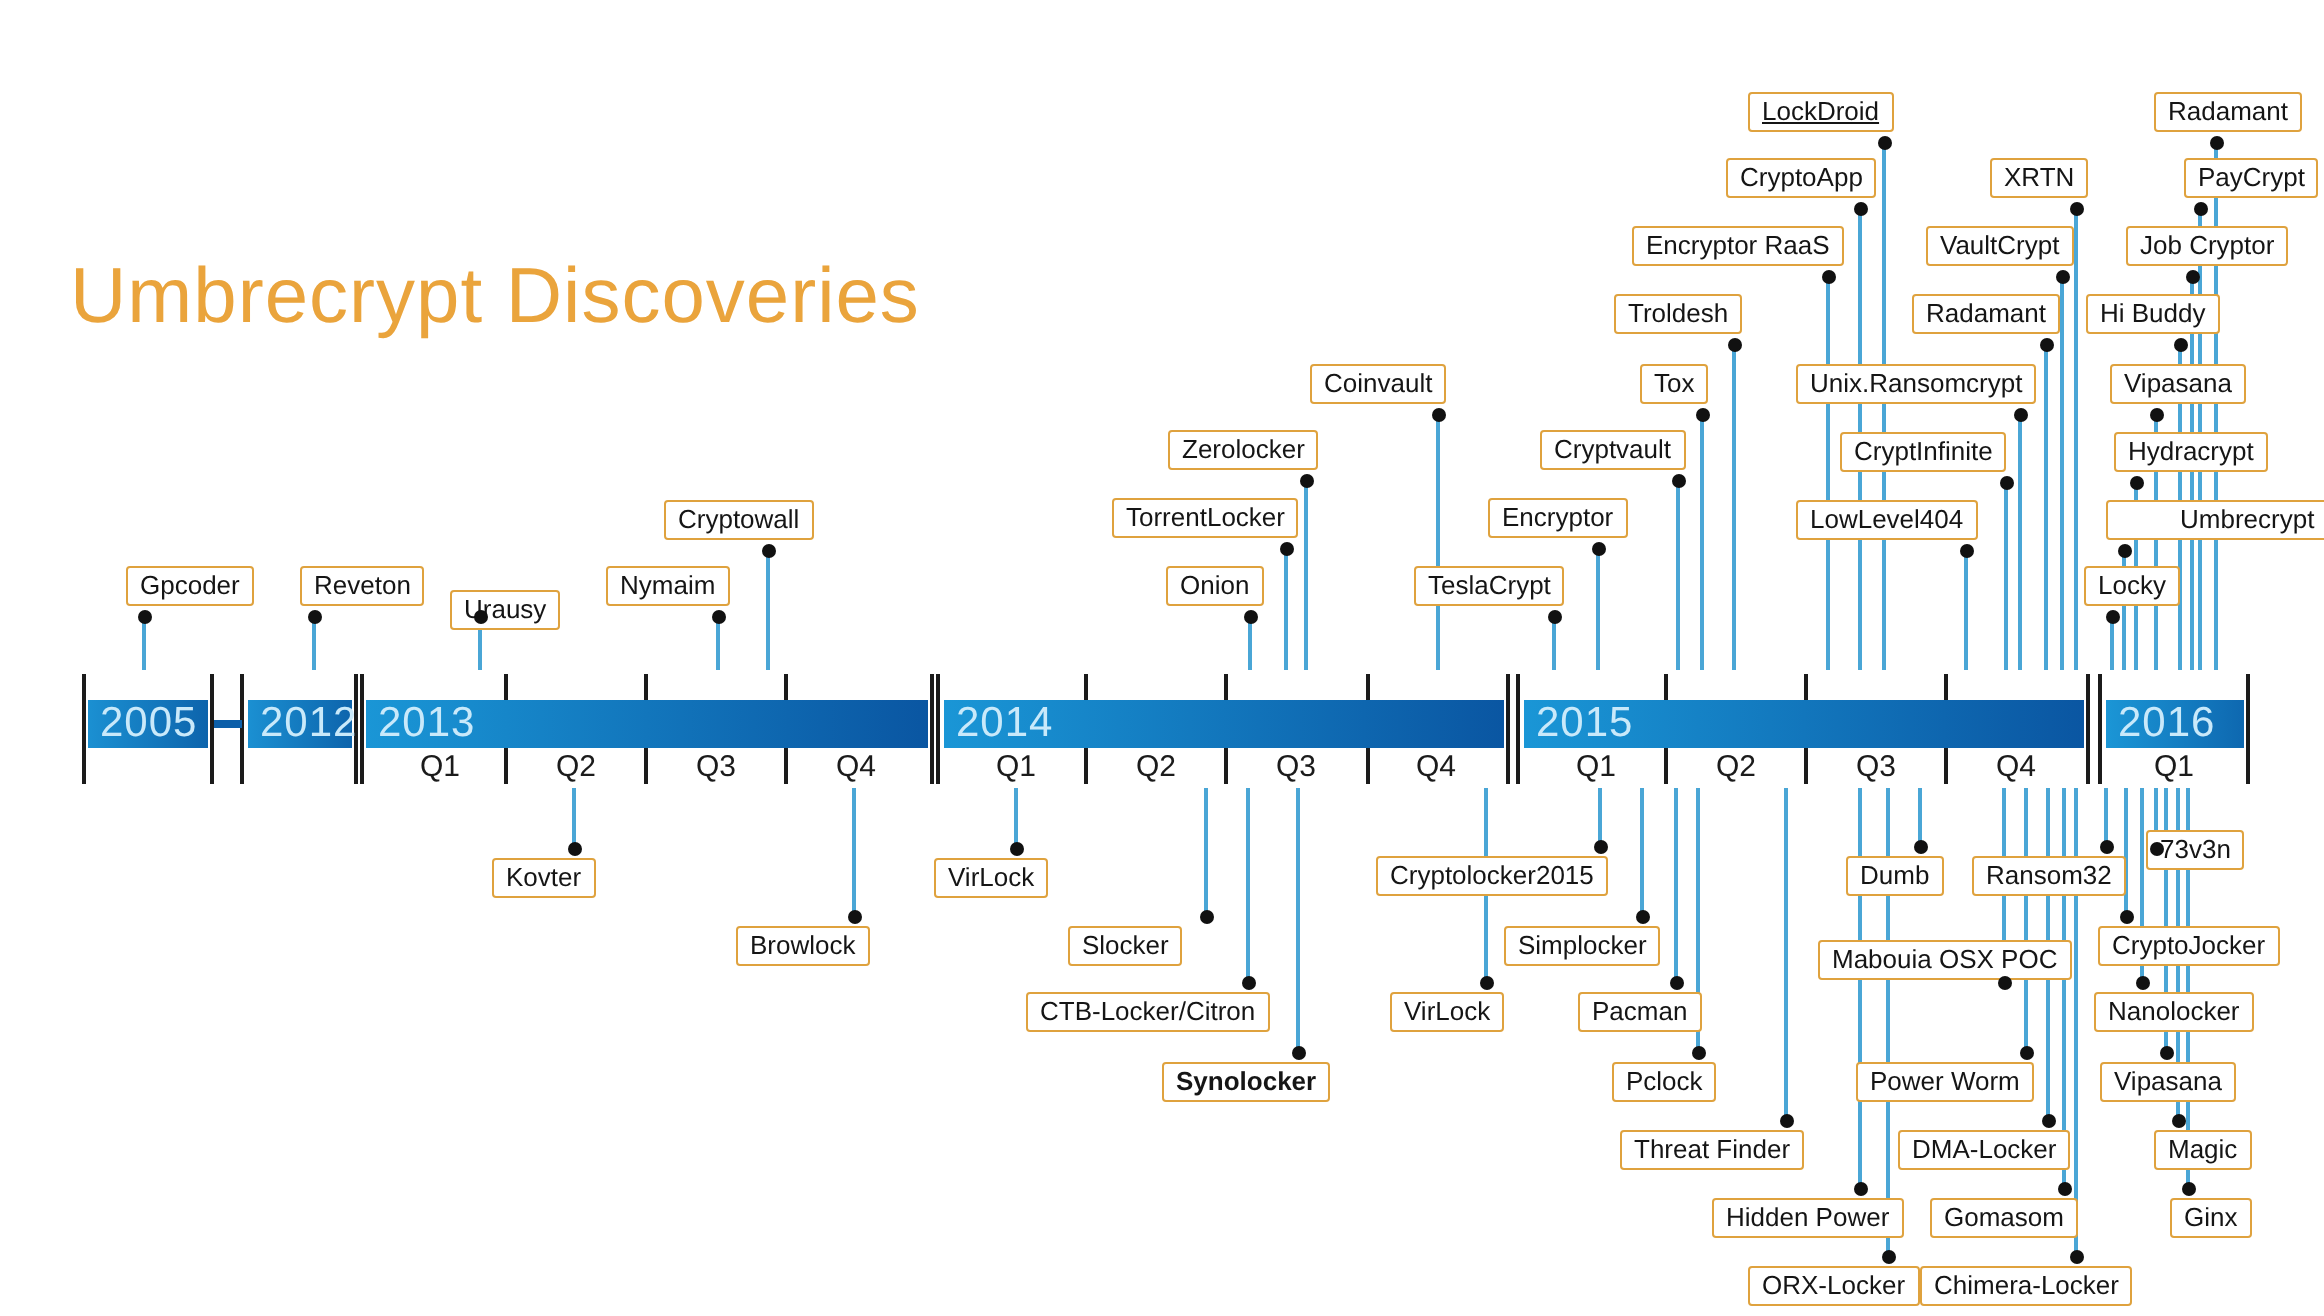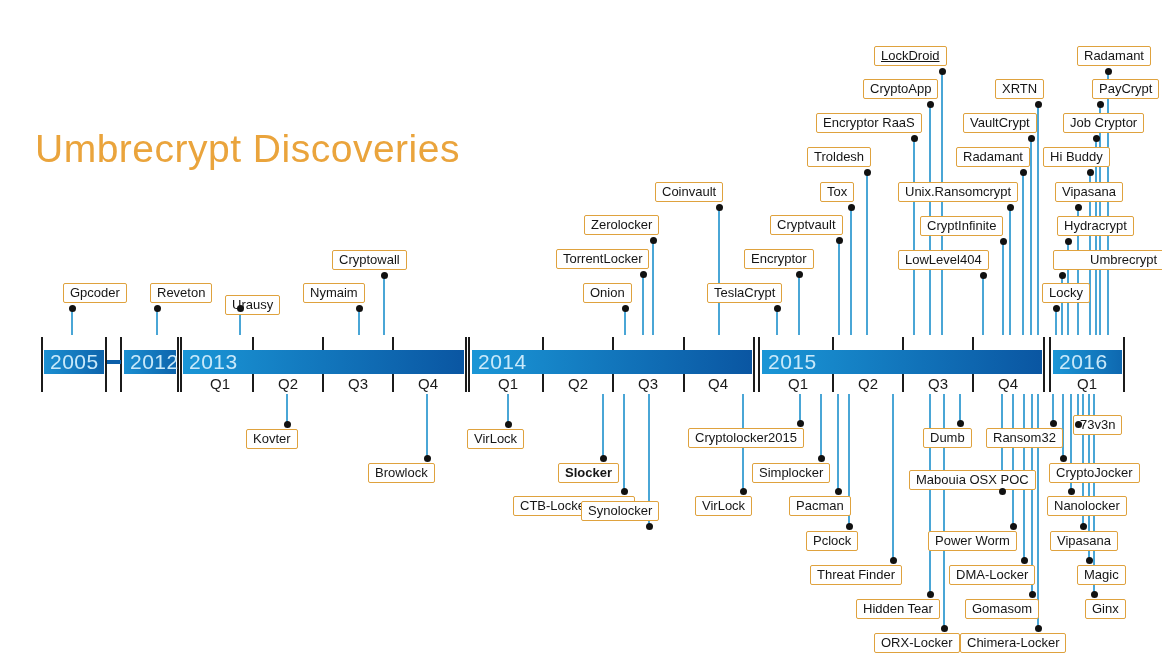--- a/index.html
+++ b/index.html
@@ -196,48 +196,48 @@
       <div class="dot" style="left: 283.5px; top: 420.5px;"></div>
       <div class="event-box" style="left: 246px; top: 429px;">Kovter</div>
       <div class="stem" style="left: 426px; top: 394px; height: 64px;"></div>
       <div class="dot" style="left: 423.5px; top: 454.5px;"></div>
       <div class="event-box" style="left: 368px; top: 463px;">Browlock</div>
       <div class="stem" style="left: 507px; top: 394px; height: 30px;"></div>
       <div class="dot" style="left: 504.5px; top: 420.5px;"></div>
       <div class="event-box" style="left: 467px; top: 429px;">VirLock</div>
       <div class="stem" style="left: 602px; top: 394px; height: 64px;"></div>
       <div class="dot" style="left: 599.5px; top: 454.5px;"></div>
-      <div class="event-box" style="left: 558px; top: 463px; font-weight: bold;">Slocker</div>
+      <div class="event-box" style="left: 534px; top: 463px;">Slocker</div>
       <div class="stem" style="left: 623px; top: 394px; height: 97px;"></div>
       <div class="dot" style="left: 620.5px; top: 487.5px;"></div>
       <div class="event-box" style="left: 513px; top: 496px;">CTB-Locker/Citron</div>
       <div class="stem" style="left: 648px; top: 394px; height: 132px;"></div>
       <div class="dot" style="left: 645.5px; top: 522.5px;"></div>
-      <div class="event-box" style="left: 581px; top: 501px;">Synolocker</div>
+      <div class="event-box" style="left: 581px; top: 531px; font-weight: bold;">Synolocker</div>
       <div class="stem" style="left: 799px; top: 394px; height: 29px;"></div>
       <div class="dot" style="left: 796.5px; top: 419.5px;"></div>
       <div class="event-box" style="left: 688px; top: 428px;">Cryptolocker2015</div>
       <div class="stem" style="left: 820px; top: 394px; height: 64px;"></div>
       <div class="dot" style="left: 817.5px; top: 454.5px;"></div>
       <div class="event-box" style="left: 752px; top: 463px;">Simplocker</div>
       <div class="stem" style="left: 742px; top: 394px; height: 97px;"></div>
       <div class="dot" style="left: 739.5px; top: 487.5px;"></div>
       <div class="event-box" style="left: 695px; top: 496px;">VirLock</div>
       <div class="stem" style="left: 837px; top: 394px; height: 97px;"></div>
       <div class="dot" style="left: 834.5px; top: 487.5px;"></div>
       <div class="event-box" style="left: 789px; top: 496px;">Pacman</div>
       <div class="stem" style="left: 848px; top: 394px; height: 132px;"></div>
       <div class="dot" style="left: 845.5px; top: 522.5px;"></div>
       <div class="event-box" style="left: 806px; top: 531px;">Pclock</div>
       <div class="stem" style="left: 892px; top: 394px; height: 166px;"></div>
       <div class="dot" style="left: 889.5px; top: 556.5px;"></div>
       <div class="event-box" style="left: 810px; top: 565px;">Threat Finder</div>
       <div class="stem" style="left: 929px; top: 394px; height: 200px;"></div>
       <div class="dot" style="left: 926.5px; top: 590.5px;"></div>
-      <div class="event-box" style="left: 856px; top: 599px;">Hidden Tear</div>
+      <div class="event-box" style="left: 856px; top: 599px;">Hidden Power</div>
       <div class="stem" style="left: 943px; top: 394px; height: 234px;"></div>
       <div class="dot" style="left: 940.5px; top: 624.5px;"></div>
       <div class="event-box" style="left: 874px; top: 633px;">ORX-Locker</div>
       <div class="stem" style="left: 959px; top: 394px; height: 29px;"></div>
       <div class="dot" style="left: 956.5px; top: 419.5px;"></div>
       <div class="event-box" style="left: 923px; top: 428px;">Dumb</div>
       <div class="stem" style="left: 1001px; top: 394px; height: 97px;"></div>
       <div class="dot" style="left: 998.5px; top: 487.5px;"></div>
       <div class="event-box" style="left: 889px; top: 470px; margin-left: 20px;">Mabouia OSX POC</div>
       <div class="stem" style="left: 1012px; top: 394px; height: 132px;"></div>

